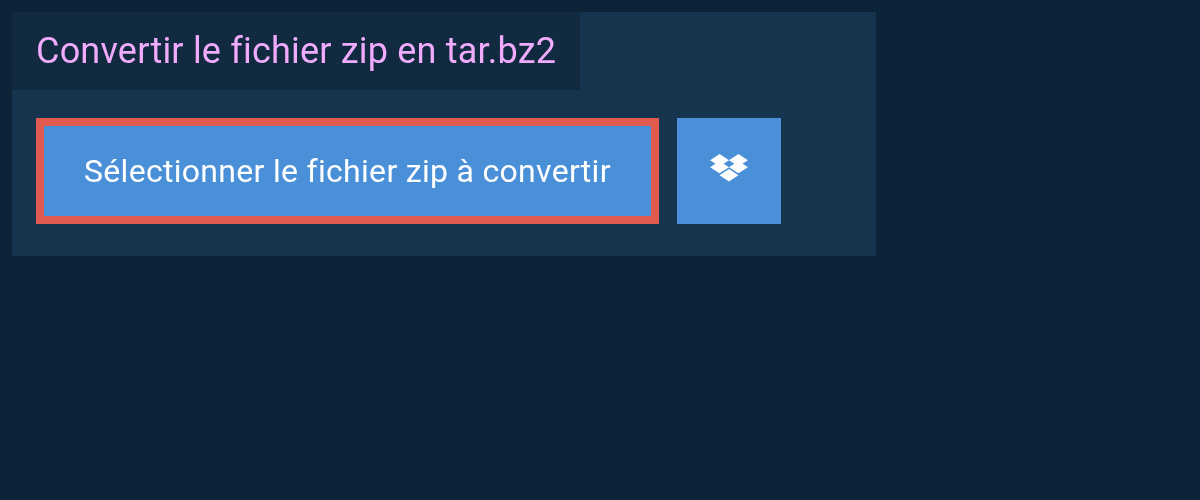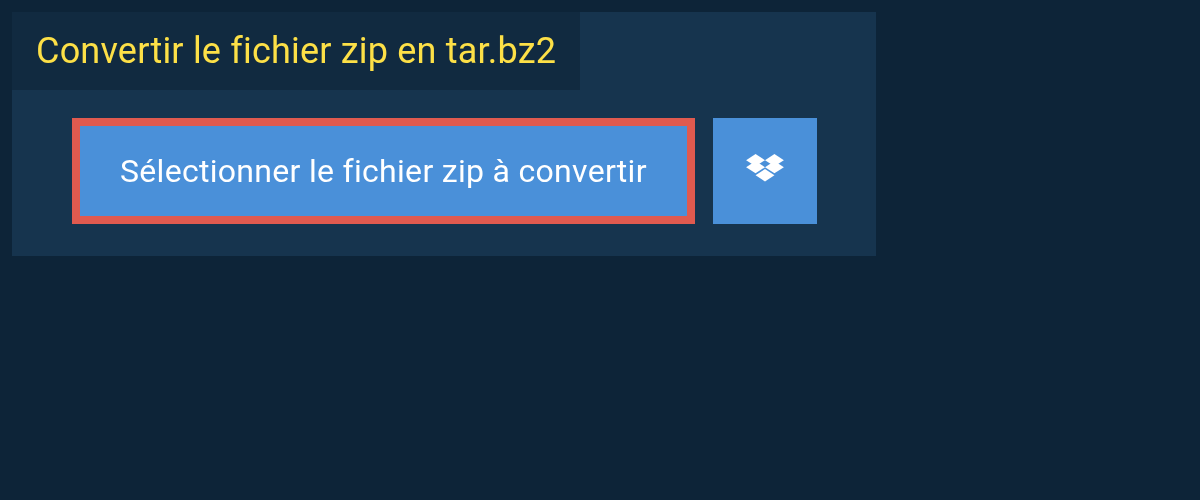--- a/index.html
+++ b/index.html
@@ -20,31 +20,30 @@
     .panel {
       background-color: #16344e;
       width: 864px;
     }
     .title-bar {
       background-color: #112a40;
       display: inline-block;
       padding: 18px 24px;
     }
     .title-text {
-      color: #fde047;
+      color: #f0abfc;
       font-size: 36px;
       font-weight: 400;
       letter-spacing: 0.2px;
     }
     .button-area {
       padding: 28px 24px 32px 24px;
       display: flex;
       gap: 18px;
       align-items: stretch;
-      margin-left: 36px;
     }
     .select-button {
       background-color: #4a90d9;
       border: 8px solid #e05a4f;
       color: #ffffff;
       font-size: 32px;
       font-weight: 400;
       padding: 26px 40px;
       cursor: pointer;
       flex-shrink: 0;

